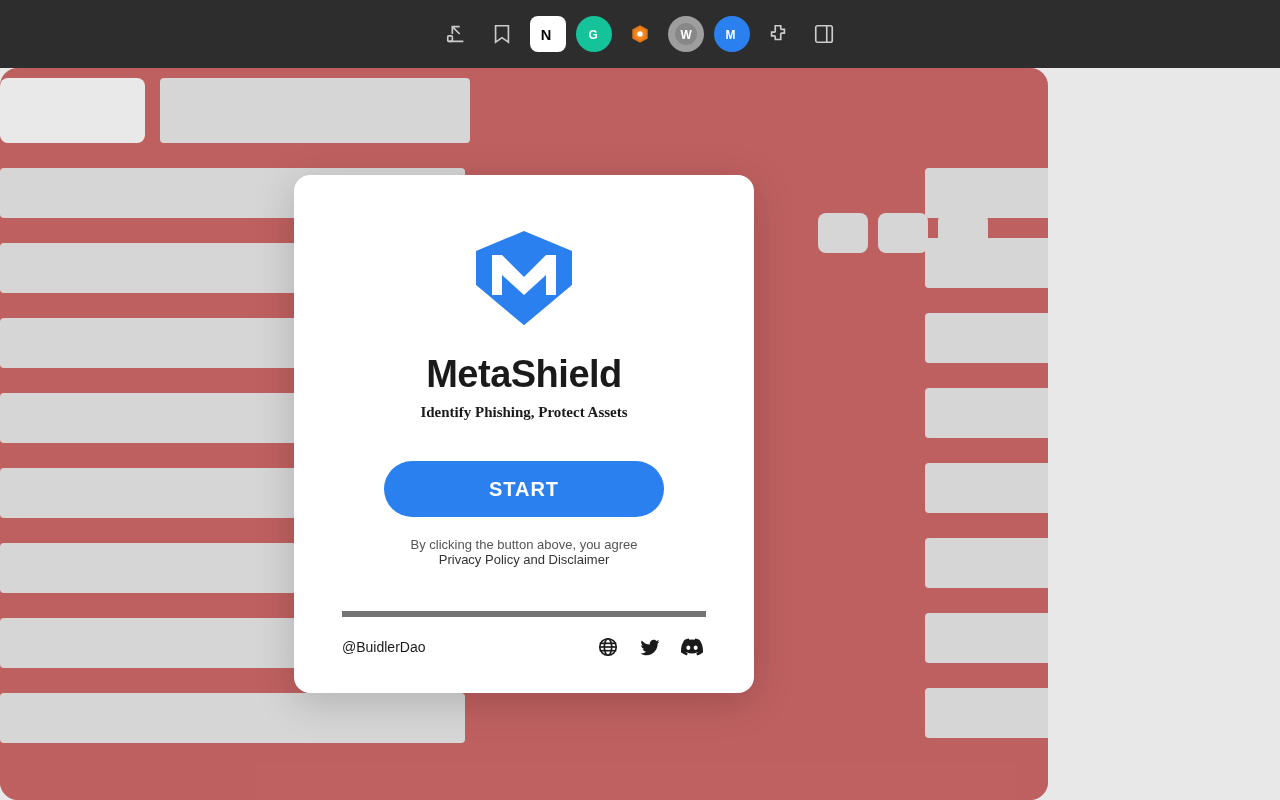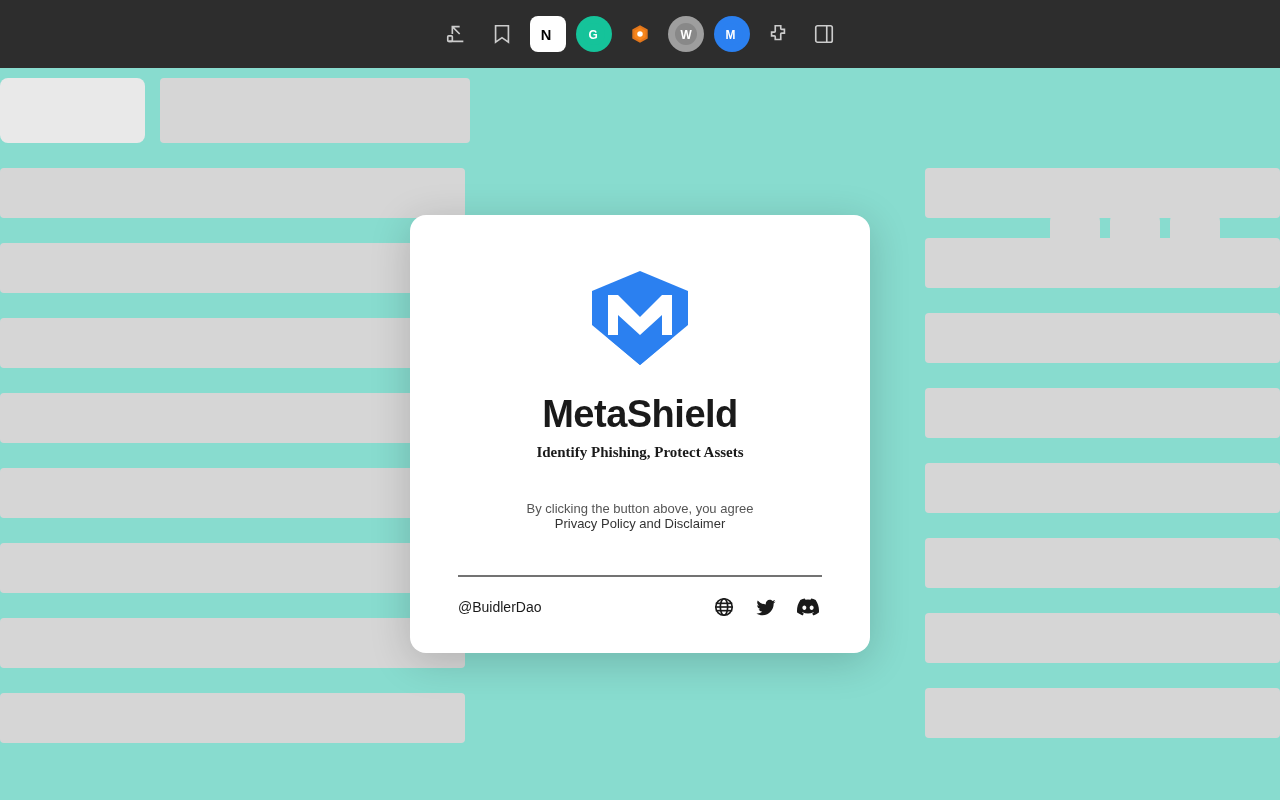--- a/index.html
+++ b/index.html
@@ -44,24 +44,25 @@
     }
 
     .browser-icon svg {
       width: 22px;
       height: 22px;
     }
 
     
     .page-bg {
       position: relative;
-      width: 1280px;
+      width: 1048px;
       height: 732px;
-      background: #5eead4;
+      background: #b91c1c;
       overflow: hidden;
+      border-radius: 18px;
     }
 
     
     .bg-block {
       position: absolute;
       background: #e0e0e0;
       border-radius: 4px;
     }
 
     .bg-white-block {
@@ -147,21 +148,21 @@
       margin-bottom: 44px;
     }
 
     
     .modal-footer {
       width: 100%;
       display: flex;
       align-items: center;
       justify-content: space-between;
       padding-top: 16px;
-      border-top: 2px solid #737373;
+      border-top: 6px solid #737373;
     }
 
     .buidler-handle {
       font-size: 14px;
       color: #1a1a1a;
       font-weight: 400;
     }
 
     .social-icons {
       display: flex;
@@ -301,20 +302,21 @@
     M28 32 L28 72 L38 72 L38 52 L60 72 L82 52 L82 72 L92 72 L92 32 L82 32 L60 54 L38 32 Z
   " fill="white"></path>
 
   <path d="M28 75 L92 75 L60 102 Z" fill="#2b80f0"></path>
 </svg>
 </div>
 
     <div class="app-title">MetaShield</div>
     <div class="app-subtitle">Identify Phishing, Protect Assets</div>
 
+    <button class="start-button">START</button>
 
     <div class="agree-text">By clicking the button above, you agree</div>
     <a class="privacy-link" href="#">Privacy Policy and Disclaimer</a>
 
     <div class="modal-footer">
       <span class="buidler-handle">@BuidlerDao</span>
       <div class="social-icons">
 
         <div class="social-icon">
           <svg viewBox="0 0 24 24" fill="none" stroke="#1a1a1a" stroke-width="1.8">

